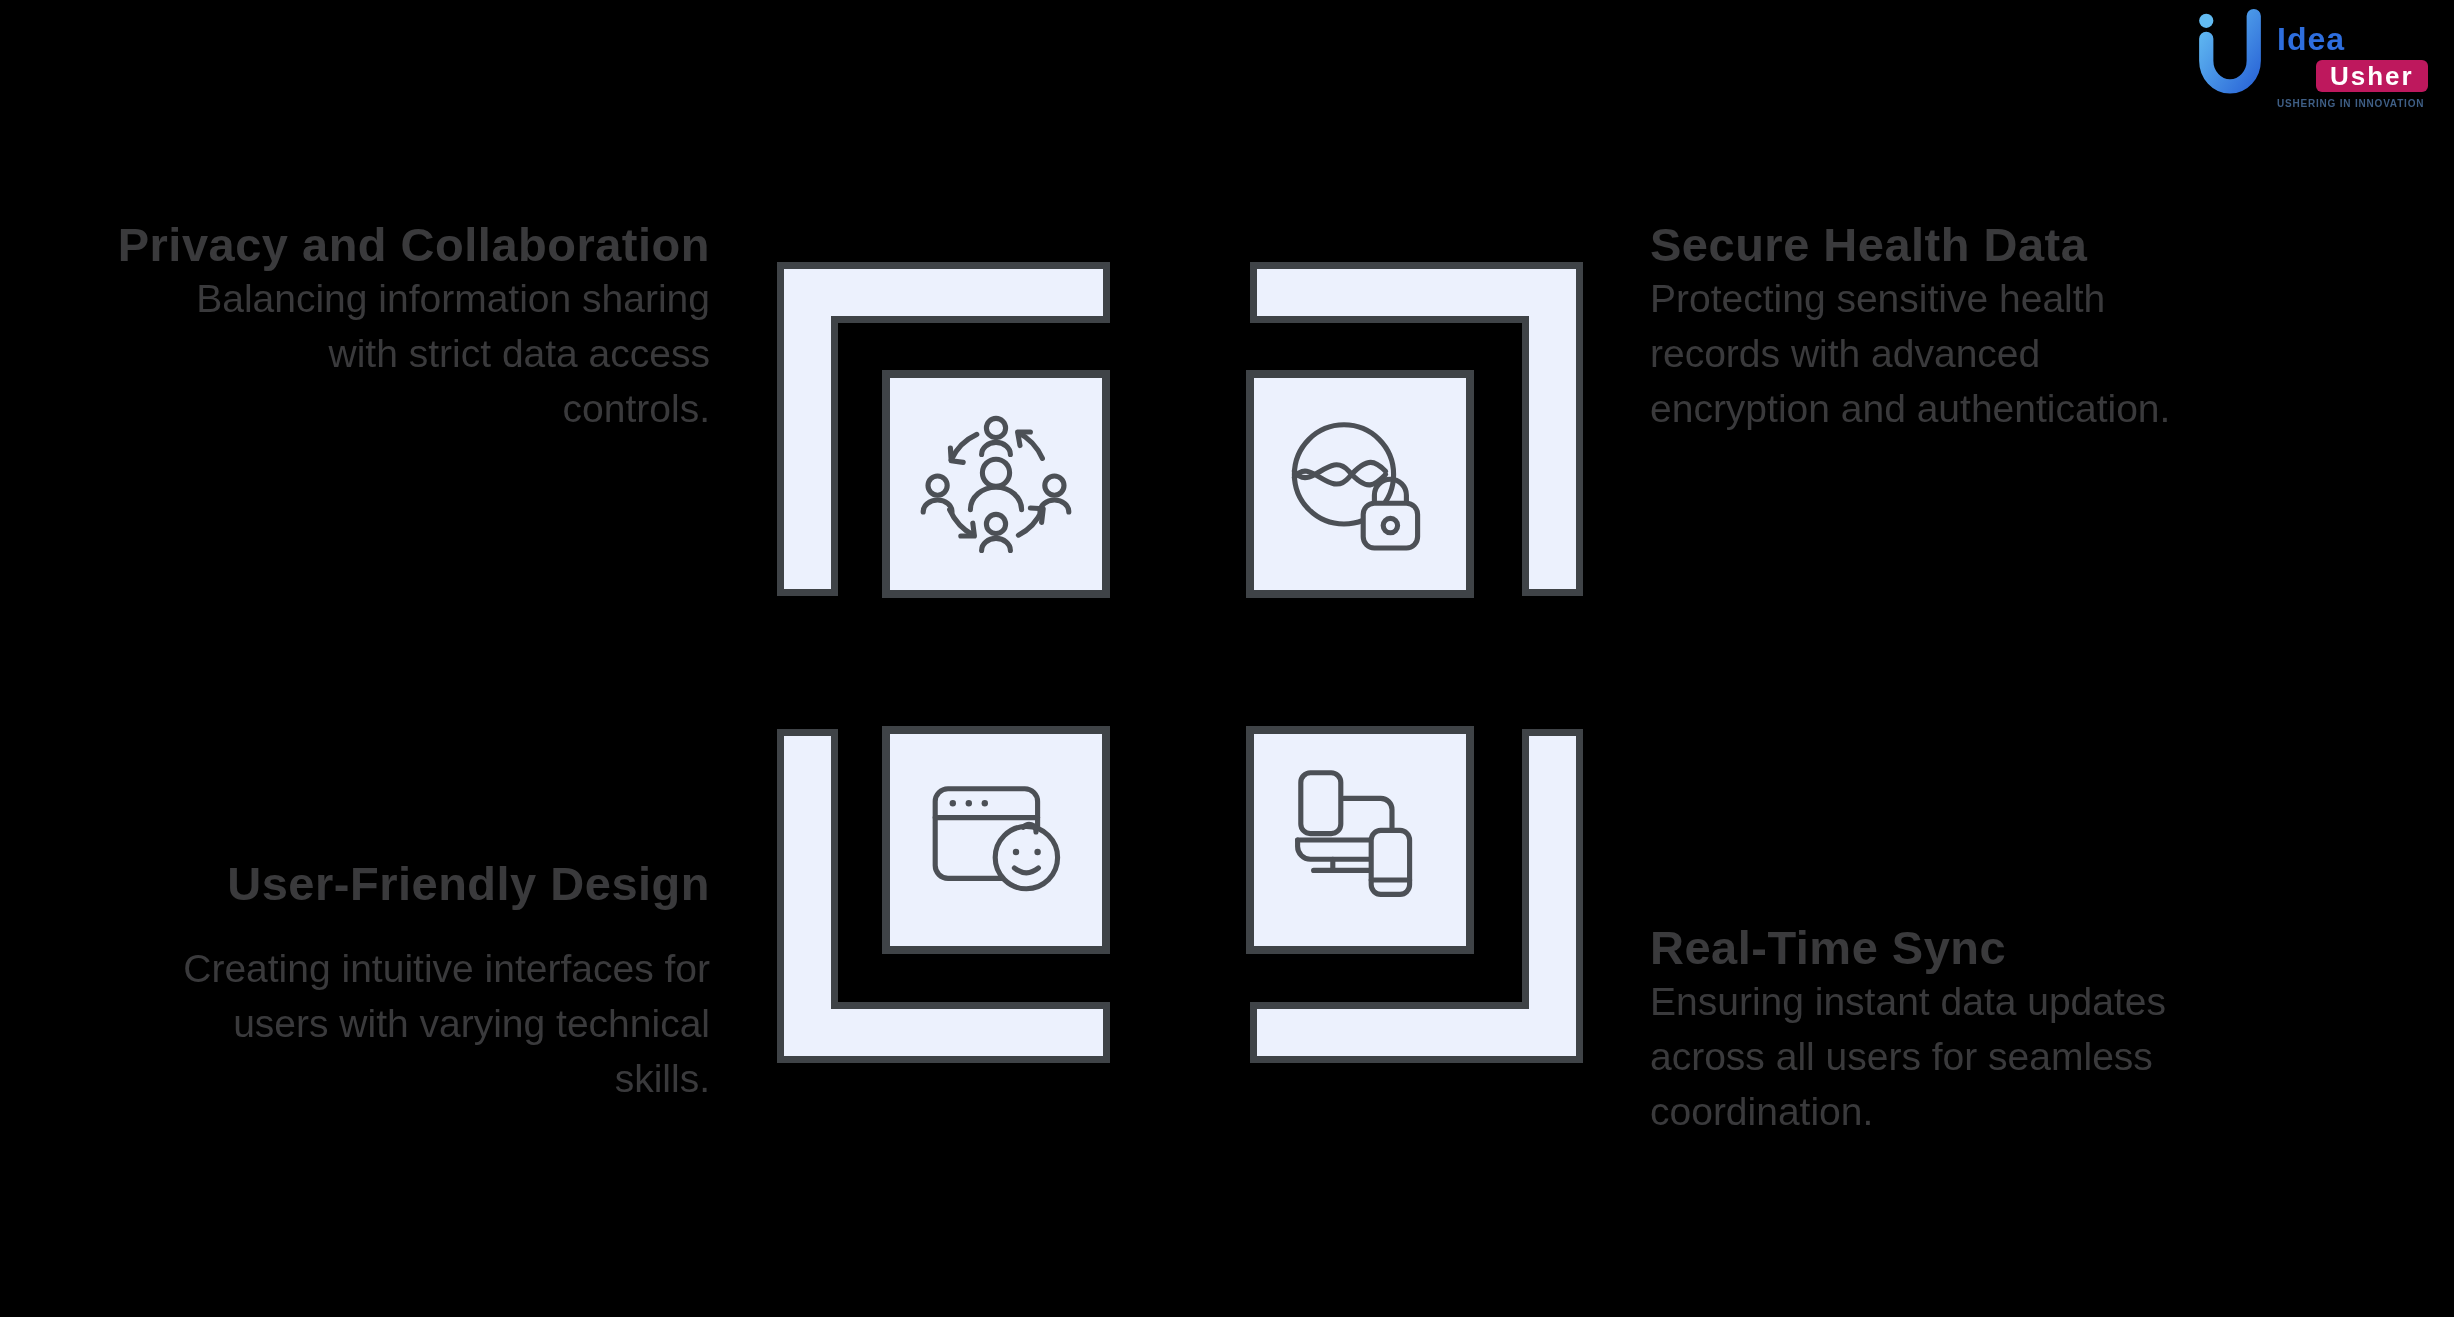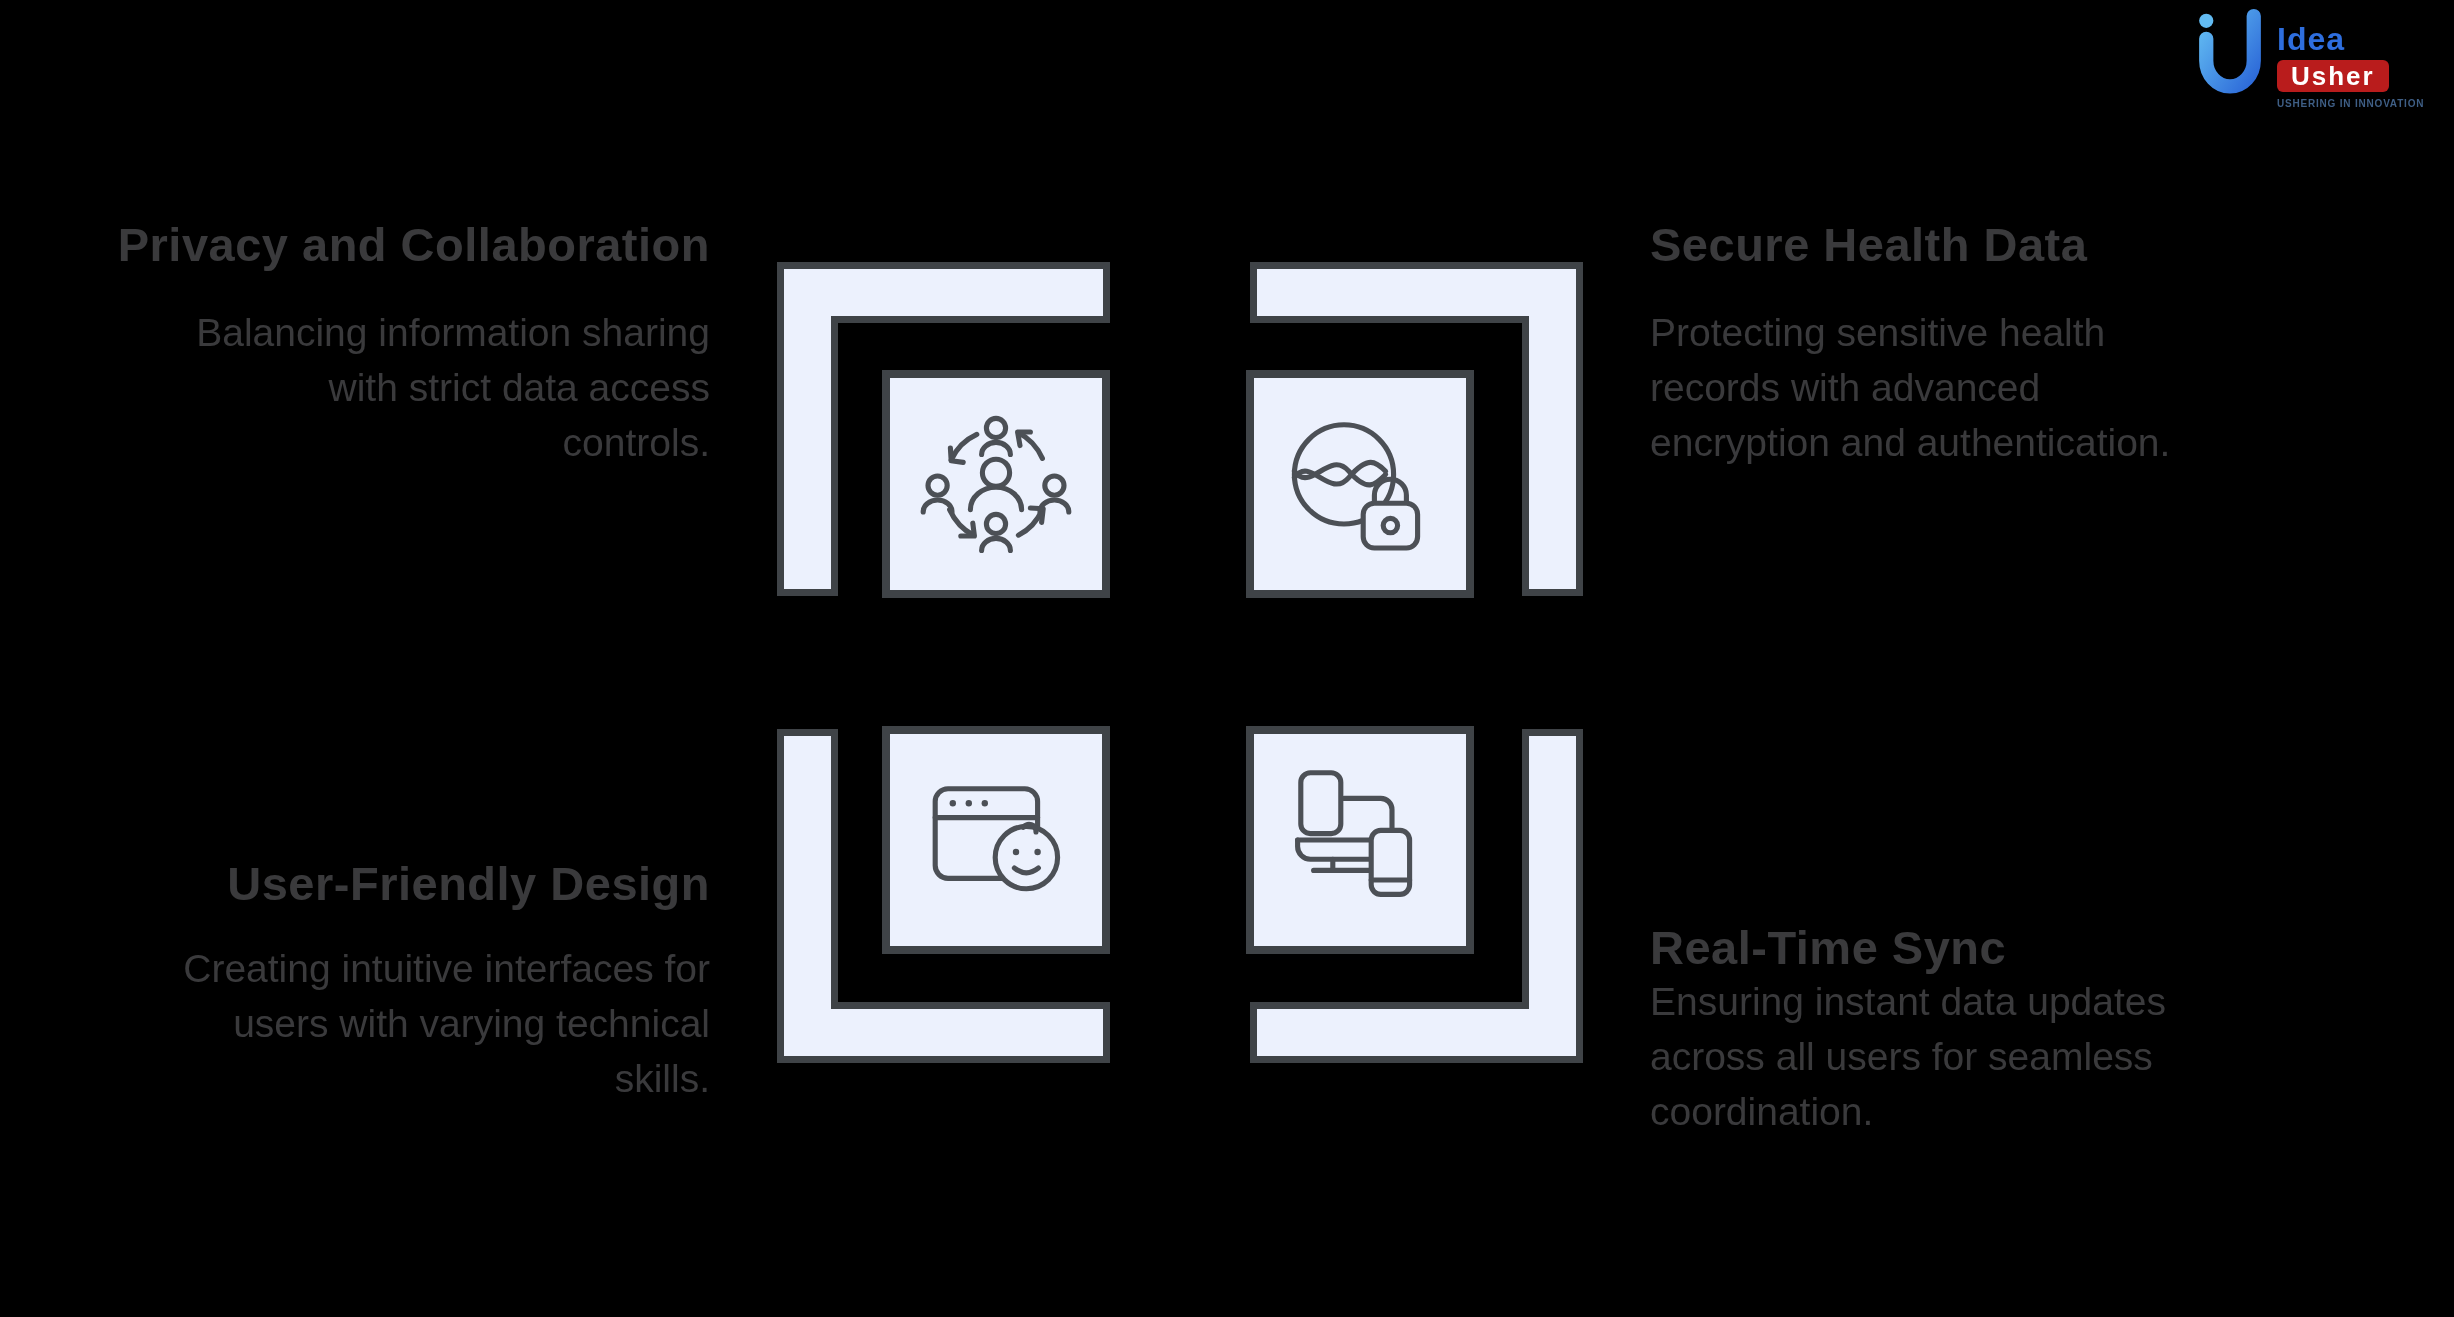--- a/index.html
+++ b/index.html
@@ -10,21 +10,21 @@
 
   
   .feature-text{position:absolute;color:#3a3a3c;}
   .feature-title{font-size:47px;font-weight:700;line-height:52px;letter-spacing:.5px;}
   .feature-desc{font-size:39px;font-weight:500;line-height:55px;}
   .align-right{text-align:right;}
   .tl{left:110px;top:219px;width:600px;}
   .tr{left:1650px;top:219px;width:650px;}
   .bl{left:110px;top:858px;width:600px;}
   .br{left:1650px;top:922px;width:650px;}
-  .tl .feature-desc,.tr .feature-desc{margin-top:34px;}
+  .tl .feature-desc,.tr .feature-desc{}
   .bl .feature-desc{margin-top:31px;}
   .br .feature-desc{}
 
   
   .bracket{position:absolute;width:333px;height:334px;}
   .bracket svg{display:block;width:100%;height:100%;}
   .b-tl{left:777px;top:262px;}
   .b-tr{left:1250px;top:262px;transform:scaleX(-1);}
   .b-bl{left:777px;top:729px;transform:scaleY(-1);}
   .b-br{left:1250px;top:729px;transform:scale(-1,-1);}
@@ -42,22 +42,22 @@
   .ist{stroke:#4c5056;fill:none;stroke-width:3.2;stroke-linecap:round;stroke-linejoin:round;}
   .ifill{fill:#4c5056;stroke:none;}
   .imask{fill:#ecf1fd;}
 
   
   .logo{position:absolute;left:2192px;top:6px;display:flex;gap:9px;align-items:flex-start;}
   .logo-mark{width:76px;height:98px;display:block;}
   .logo-col{display:flex;flex-direction:column;align-items:flex-start;padding-top:17px;}
   .logo-idea{color:#2e6ede;font-size:32px;font-weight:700;letter-spacing:1px;line-height:1;}
   .logo-usher{
-    margin-top:5px;background:#b91c1c;color:#ffffff;font-weight:700;font-size:26px;
-    letter-spacing:2px;padding:3px 14px;border-radius:6px;line-height:1;
+    margin-top:5px;background:#be185d;color:#ffffff;font-weight:700;font-size:26px;
+    letter-spacing:2px;padding:3px 14px;border-radius:6px;line-height:1;margin-left:39px;
   }
   .logo-tagline{margin-top:6px;color:#3f5f86;font-size:10px;font-weight:700;letter-spacing:.8px;white-space:nowrap;}
 </style>
 </head>
 <body>
 
 <div class="stage">
 
   <div class="feature-text tl align-right">
     <div class="feature-title">Privacy and Collaboration</div>

